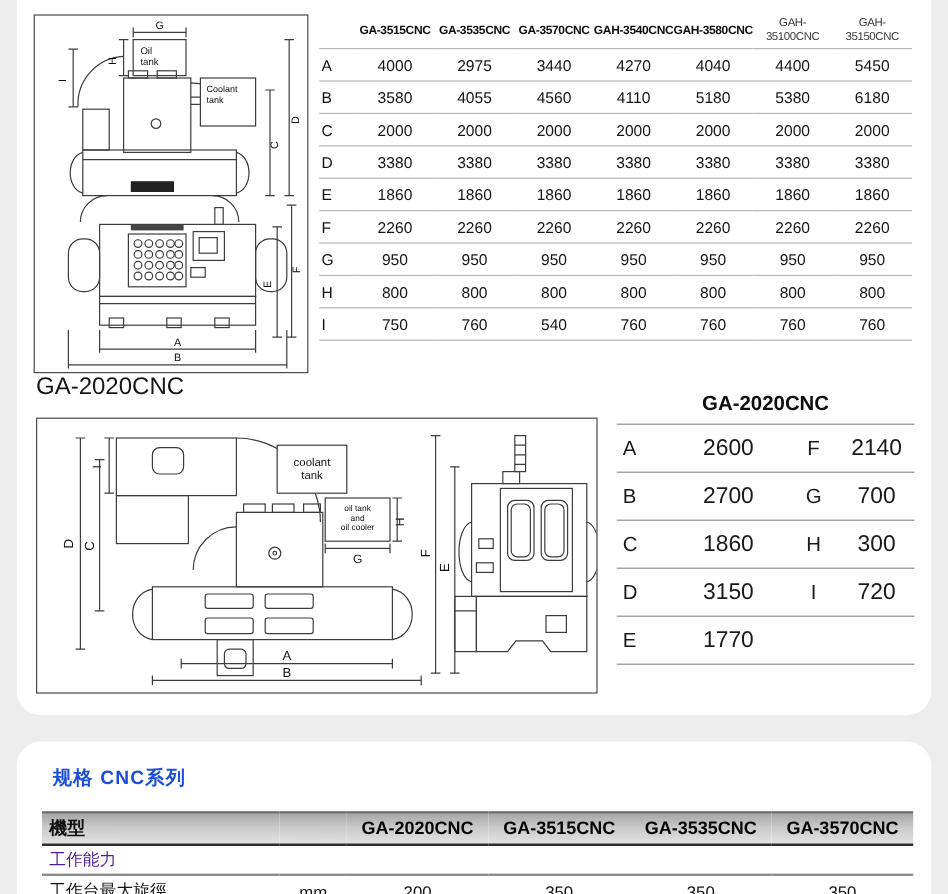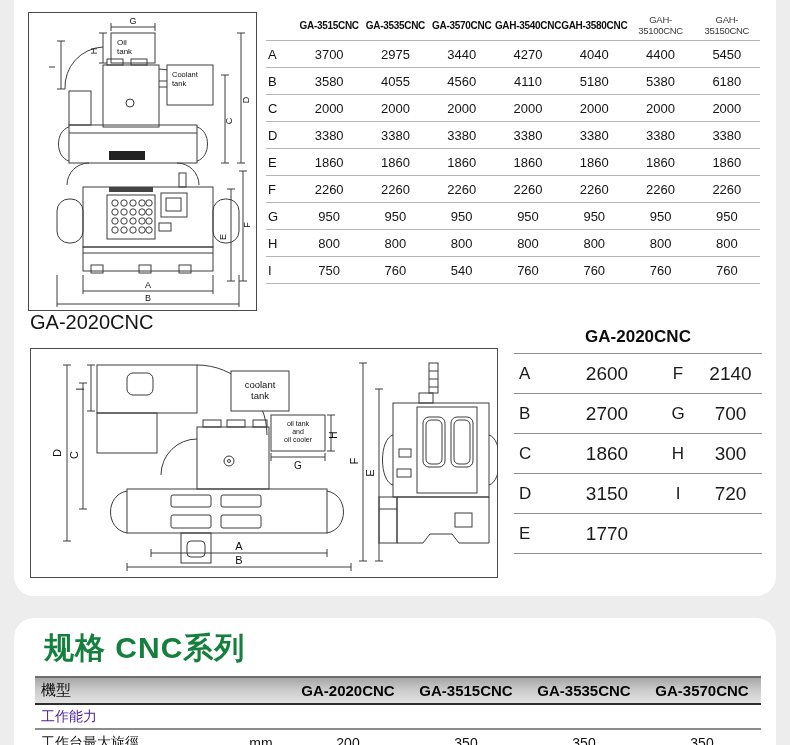--- a/index.html
+++ b/index.html
@@ -38,31 +38,31 @@
   
   .ga-table{position:absolute;left:500px;top:327px;width:248px;}
   .ga-title{font-size:17px;font-weight:bold;text-align:center;padding-bottom:6px;border-bottom:1px solid #8f8f8f;color:#0d0d0d;}
   .ga-row{display:flex;align-items:center;height:39px;border-bottom:1px solid #8f8f8f;}
   .ga-row .gl{width:38px;padding-left:5px;font-size:17px;}
   .ga-row .gv{width:100px;text-align:center;font-size:19px;}
   .ga-row .gl2{width:42px;text-align:center;font-size:17px;}
   .ga-row .gv2{flex:1;text-align:center;font-size:19px;}
 
   
-  .spec-title{position:absolute;left:30px;top:10px;font-size:30px;font-weight:bold;color:#15803d;letter-spacing:1px;}
+  .spec-title{position:absolute;left:30px;top:20px;font-size:16px;font-weight:bold;color:#1d4ed8;letter-spacing:1px;}
   .spec-table{
     position:absolute;left:21px;top:58px;width:726px;
     border-collapse:collapse;table-layout:fixed;font-size:14px;
   }
   .spec-table td{padding:0;}
   .sp-head td{
     background:linear-gradient(180deg,#a6a6a6 0%,#c9c9c9 45%,#e2e2e2 100%);
     border-top:2px solid #6e6e6e;border-bottom:2px solid #2e2e2e;height:25px;vertical-align:middle;
   }
-  .sp-head td:nth-child(1){width:192px;}
+  .sp-head td:nth-child(1){width:192px;font-weight:bold;}
   .sp-head td:nth-child(2){width:56px;}
   .cjk{font-family:"Liberation Serif","DejaVu Serif",serif;}
   .sp-head .sp-label{padding-left:6px;font-size:15px;color:#111;}
   .sp-model{font-weight:bold;font-size:15px;text-align:center;color:#050505;}
   .sp-section td{height:23px;border-bottom:2px solid #8d8d8d;padding-left:6px;font-size:14px;vertical-align:middle;color:#4c1d95;}
   .sp-row td{height:25px;vertical-align:middle;}
   .sp-row .sp-label{padding-left:6px;font-size:14px;color:#111;}
   .sp-unit,.sp-val{text-align:center;font-size:14px;color:#111;}
 </style>
 </head>
@@ -194,21 +194,21 @@
           <th class="">GA-3570CNC</th>
           <th class="">GAH-3540CNC</th>
           <th class="">GAH-3580CNC</th>
           <th class="lt">GAH-35100CNC</th>
           <th class="lt">GAH-35150CNC</th>
         </tr>
       </thead>
       <tbody>
         <tr>
           <th>A</th>
-          <td>3700</td>
+          <td>4000</td>
           <td>2975</td>
           <td>3440</td>
           <td>4270</td>
           <td>4040</td>
           <td>4400</td>
           <td>5450</td>
         </tr>
         <tr>
           <th>B</th>
           <td>3580</td>

